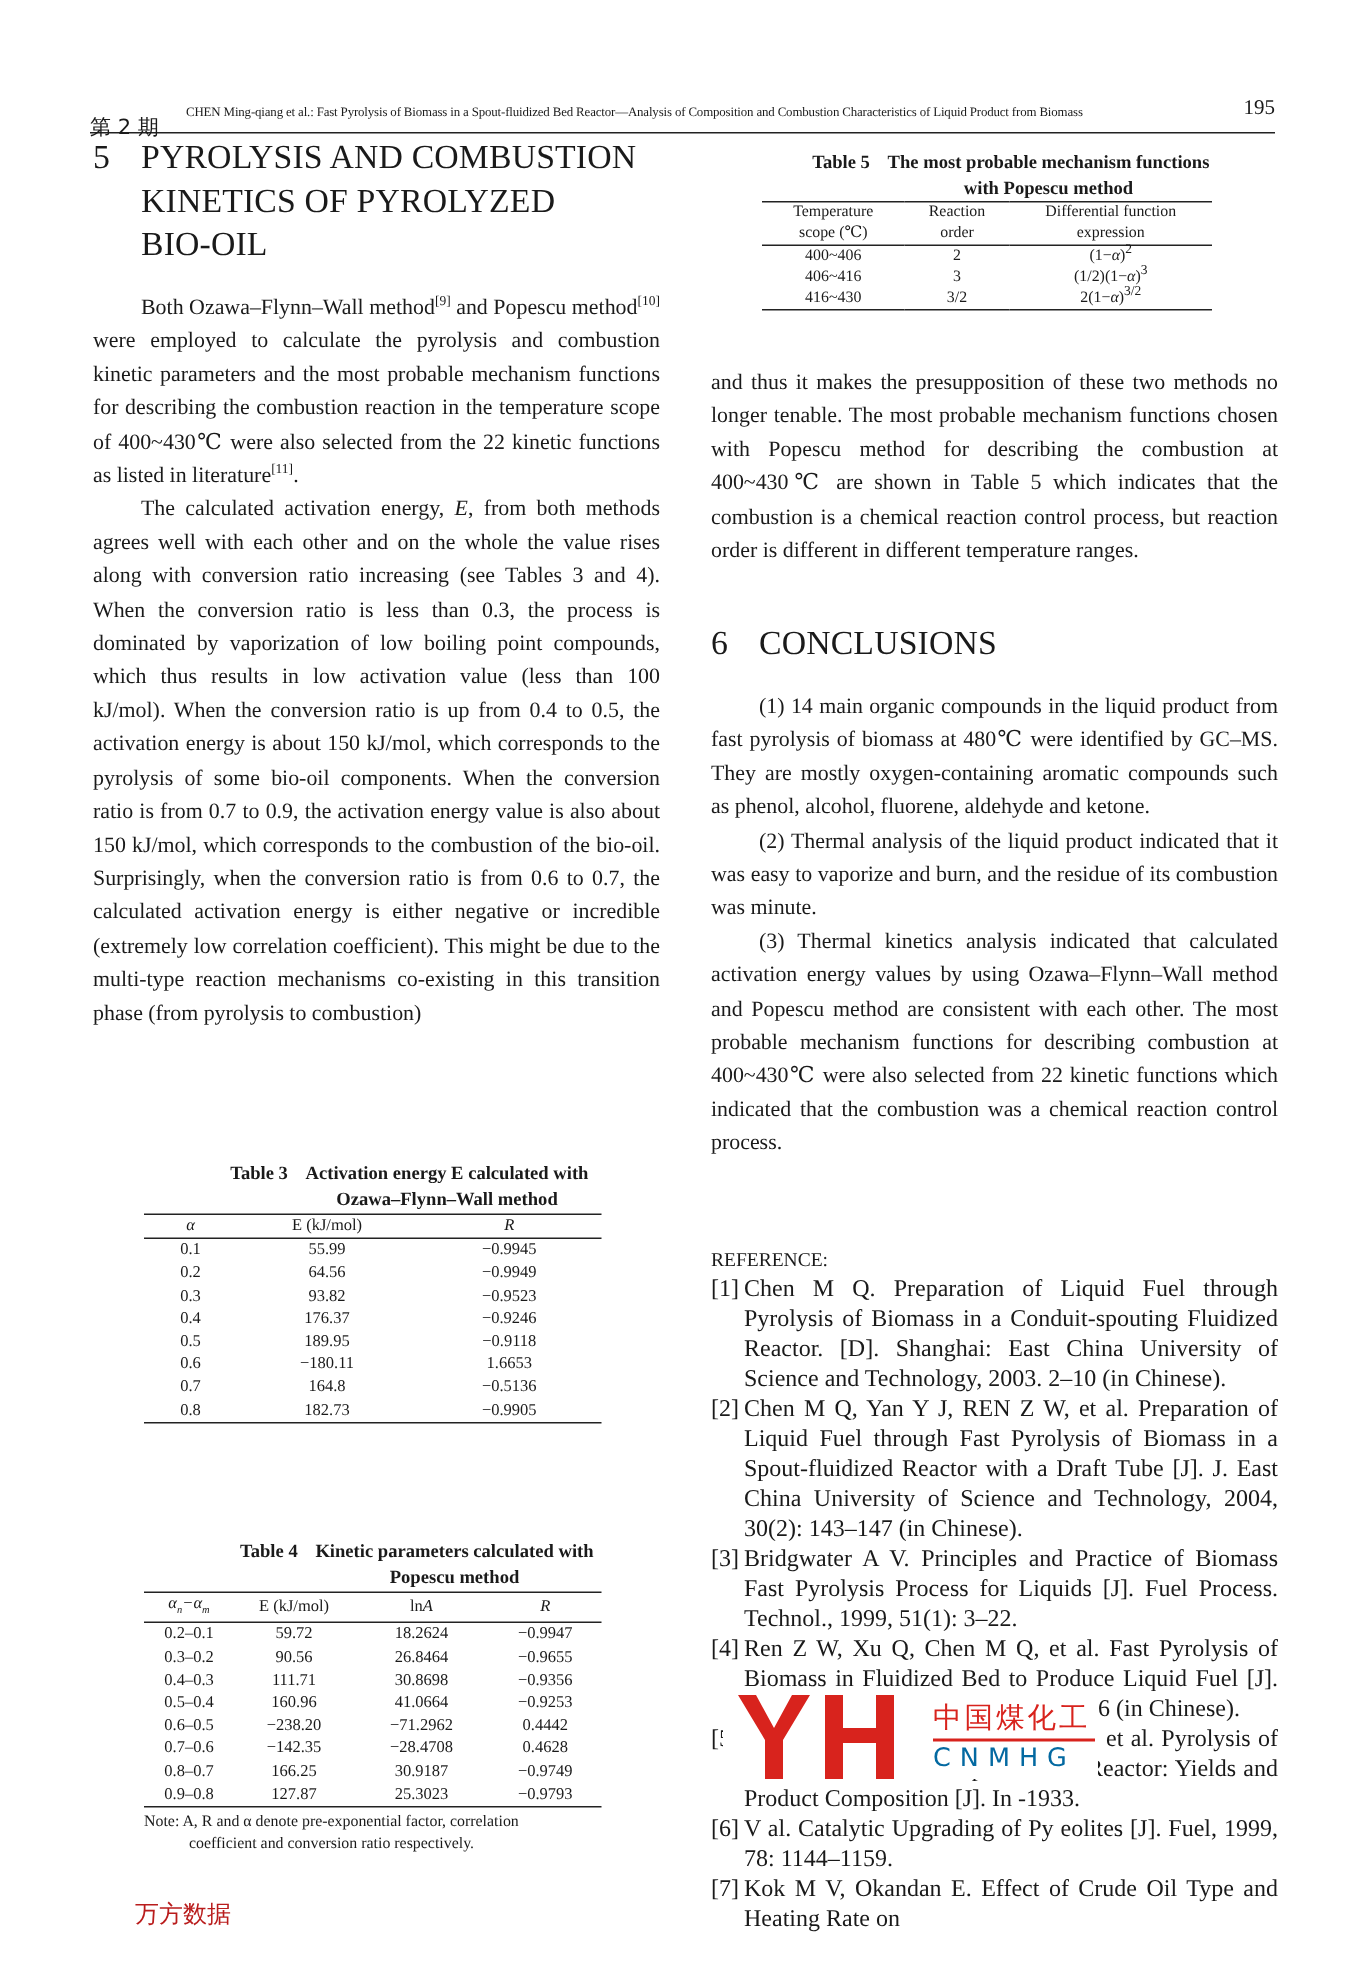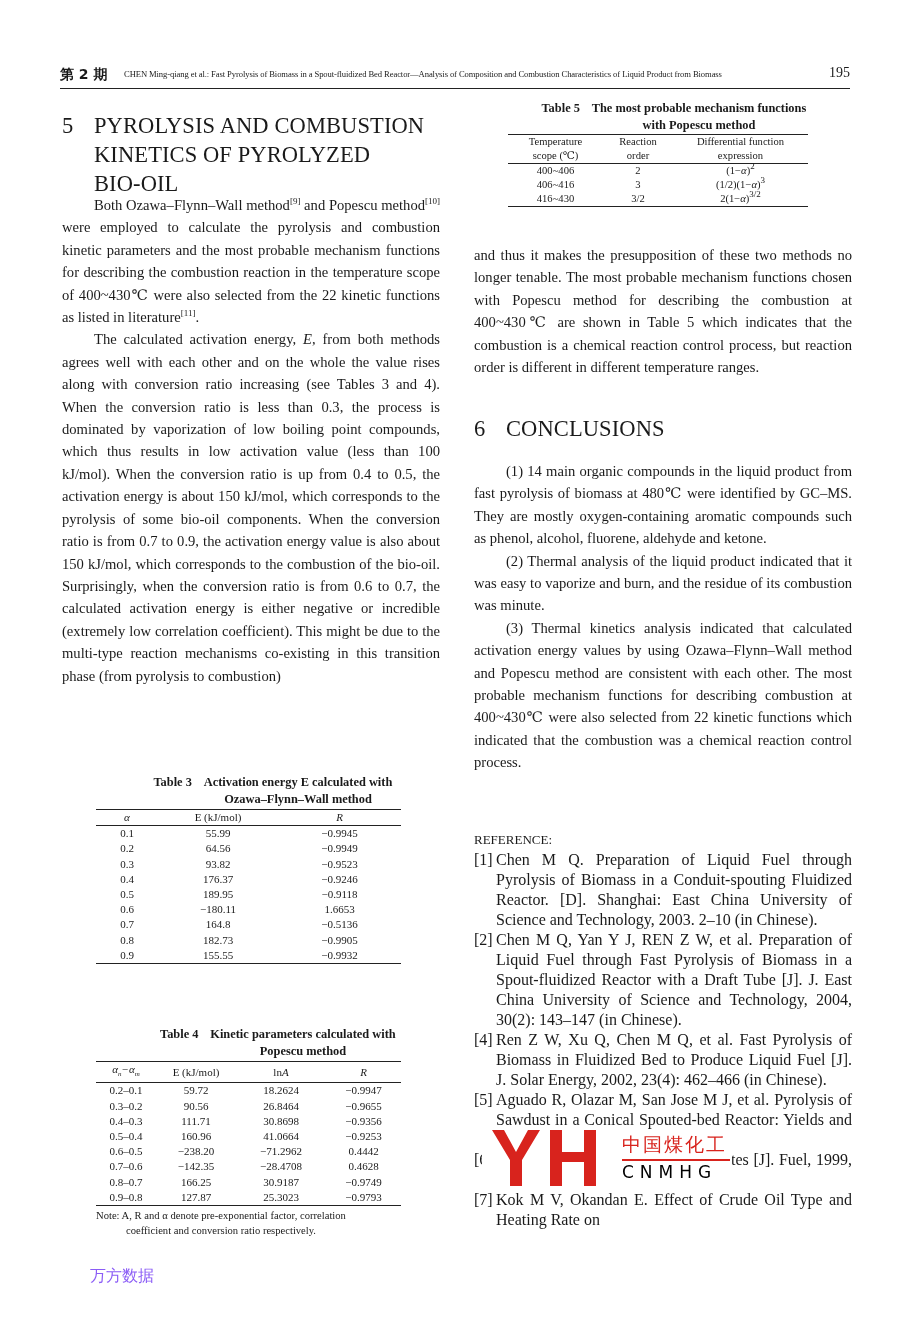--- a/index.html
+++ b/index.html
@@ -2,21 +2,21 @@
 <html><head>
 <meta charset="utf-8">
 <style>
   html, body { margin: 0; padding: 0; background: #ffffff; }
   body { width: 904px; height: 1320px; position: relative; overflow: hidden;
          font-family: "Liberation Serif", "DejaVu Serif", serif; color: #1a1a1a; }
   .abs { position: absolute; }
 
   
   .runhead { left: 60px; top: 64px; width: 790px; height: 24px; border-bottom: 1.5px solid #222; }
-  .runhead .issue { position: absolute; left: 0; top: 2px; font-size: 14px; font-family: "DejaVu Sans", sans-serif; font-weight: bold; }
+  .runhead .issue { position: absolute; left: 0; top: 12px; font-size: 14px; font-family: "DejaVu Sans", sans-serif; }
   .runhead .rtitle { position: absolute; left: 64px; top: 5px; font-size: 8.6px; letter-spacing: -0.1px; white-space: nowrap; }
   .runhead .pageno { position: absolute; right: 0; top: 1px; font-size: 14px; }
 
   
   .colL { left: 62px; width: 378px; }
   .colR { left: 474px; width: 378px; }
 
   .sec { font-size: 22.5px; line-height: 29px; letter-spacing: 0.1px; }
   .sec .num { display: inline-block; width: 32px; }
   .sec .t { display: inline-block; vertical-align: top; }
@@ -39,34 +39,34 @@
   
   .refh { font-weight: normal; font-size: 13px; }
   .ref { font-size: 16px; line-height: 20px; padding-left: 22px; text-indent: -22px; text-align: justify; }
   .ref span.n { display: inline-block; width: 22px; text-indent: 0; }
 
   
   .wm { left: 482px; top: 1130px; width: 380px; height: 56px; }
   .wm .mark { position: absolute; left: 10px; top: 0; width: 118px; height: 56px; }
   .wm .cn { position: absolute; left: 140px; top: 2px; font-family: "DejaVu Sans", sans-serif; font-size: 19px; color: #d8231d; letter-spacing: 2px; }
   .wm .rule { position: absolute; left: 140px; top: 29px; width: 108px; height: 2px; background: #d8231d; }
-  .wm .en { position: absolute; left: 140px; top: 32px; font-family: "DejaVu Sans", sans-serif; font-size: 17px; color: #000000; letter-spacing: 6px; }
-
-  .footer-logo { left: 90px; top: 1266px; font-family: "DejaVu Sans", sans-serif; font-size: 16px; color: #8b5cf6; }
+  .wm .en { position: absolute; left: 140px; top: 32px; font-family: "DejaVu Sans", sans-serif; font-size: 17px; color: #0369a1; letter-spacing: 6px; }
+
+  .footer-logo { left: 90px; top: 1266px; font-family: "DejaVu Sans", sans-serif; font-size: 16px; color: #b91c1c; }
 </style>
 </head>
 <body>
 
 <div class="abs runhead">
   <span class="issue">第 2 期</span>
   <span class="rtitle">CHEN Ming-qiang et al.: Fast Pyrolysis of Biomass in a Spout-fluidized Bed Reactor—Analysis of Composition and Combustion Characteristics of Liquid Product from Biomass</span>
   <span class="pageno">195</span>
 </div>
 
-<div class="abs colL" style="top:111px;text-decoration:underline;">
+<div class="abs colL" style="top:90px;text-decoration:underline;">
   <div class="sec">
     <span class="num">5</span><span class="t">
       <span>PYROLYSIS AND COMBUSTION</span><br>
       <span>KINETICS OF PYROLYZED</span><br>
       <span>BIO-OIL</span>
     </span>
   </div>
 </div>
 
 <div class="abs colL" style="top:194px;">
@@ -125,25 +125,20 @@
         </tr>
         <tr>
           <td class="c">0.7</td>
           <td class="c">164.8</td>
           <td class="c">−0.5136</td>
         </tr>
         <tr>
           <td class="c">0.8</td>
           <td class="c">182.73</td>
           <td class="c">−0.9905</td>
-        </tr>
-        <tr>
-          <td class="c">0.9</td>
-          <td class="c">155.55</td>
-          <td class="c">−0.9932</td>
         </tr>
       </tbody>
   </table>
 </div>
 
 <div class="abs" style="left:96px; top:1002px; width:330px;margin-top:24px;">
   <div class="tcap">
     <span style="display:inline-block;width:62px;margin-left:22px;">Table 4</span><span>Kinetic parameters calculated with</span><br>
     <span style="display:inline-block;margin-left:84px;">Popescu method</span>
   </div>
@@ -269,20 +264,21 @@
   <p class="body ind">(1) 14 main organic compounds in the liquid product from fast pyrolysis of biomass at 480℃ were identified by GC–MS. They are mostly oxygen-containing aromatic compounds such as phenol, alcohol, fluorene, aldehyde and ketone.</p>
   <p class="body ind">(2) Thermal analysis of the liquid product indicated that it was easy to vaporize and burn, and the residue of its combustion was minute.</p>
   <p class="body ind">(3) Thermal kinetics analysis indicated that calculated activation energy values by using Ozawa–Flynn–Wall method and Popescu method are consistent with each other. The most probable mechanism functions for describing combustion at 400~430℃ were also selected from 22 kinetic functions which indicated that the combustion was a chemical reaction control process.</p>
 </div>
 
 <div class="abs colR" style="top:832px;">
   <div class="refh">REFERENCE:</div>
   <div id="refs" style="margin-top:2px;">
       <div class="ref"><span class="n">[1]</span><span>Chen M Q. Preparation of Liquid Fuel through Pyrolysis of Biomass in a Conduit-spouting Fluidized Reactor. [D]. Shanghai: East China University of Science and Technology, 2003. 2–10 (in Chinese).</span></div>
       <div class="ref"><span class="n">[2]</span><span>Chen M Q, Yan Y J, REN Z W, et al. Preparation of Liquid Fuel through Fast Pyrolysis of Biomass in a Spout-fluidized Reactor with a Draft Tube [J]. J. East China University of Science and Technology, 2004, 30(2): 143–147 (in Chinese).</span></div>
+      <div class="ref"><span class="n">[3]</span><span>Bridgwater A V. Principles and Practice of Biomass Fast Pyrolysis Process for Liquids [J]. Fuel Process. Technol., 1999, 51(1): 3–22.</span></div>
       <div class="ref"><span class="n">[4]</span><span>Ren Z W, Xu Q, Chen M Q, et al. Fast Pyrolysis of Biomass in Fluidized Bed to Produce Liquid Fuel [J]. J. Solar Energy, 2002, 23(4): 462–466 (in Chinese).</span></div>
       <div class="ref"><span class="n">[5]</span><span>Aguado R, Olazar M, San Jose M J, et al. Pyrolysis of Sawdust in a Conical Spouted-bed Reactor: Yields and Product Composition [J]. In                                     -1933.</span></div>
       <div class="ref"><span class="n">[6]</span><span>V                                     al. Catalytic Upgrading of Py                                     eolites [J]. Fuel, 1999, 78: 1144–1159.</span></div>
       <div class="ref"><span class="n">[7]</span><span>Kok M V, Okandan E. Effect of Crude Oil Type and Heating Rate on</span></div>
     </div>
 </div>
 
 <div class="abs wm">
   <div style="position:absolute;left:0;top:0;width:140px;height:56px;background:#fff;"></div>
   <svg class="mark" viewBox="0 0 118 56">

